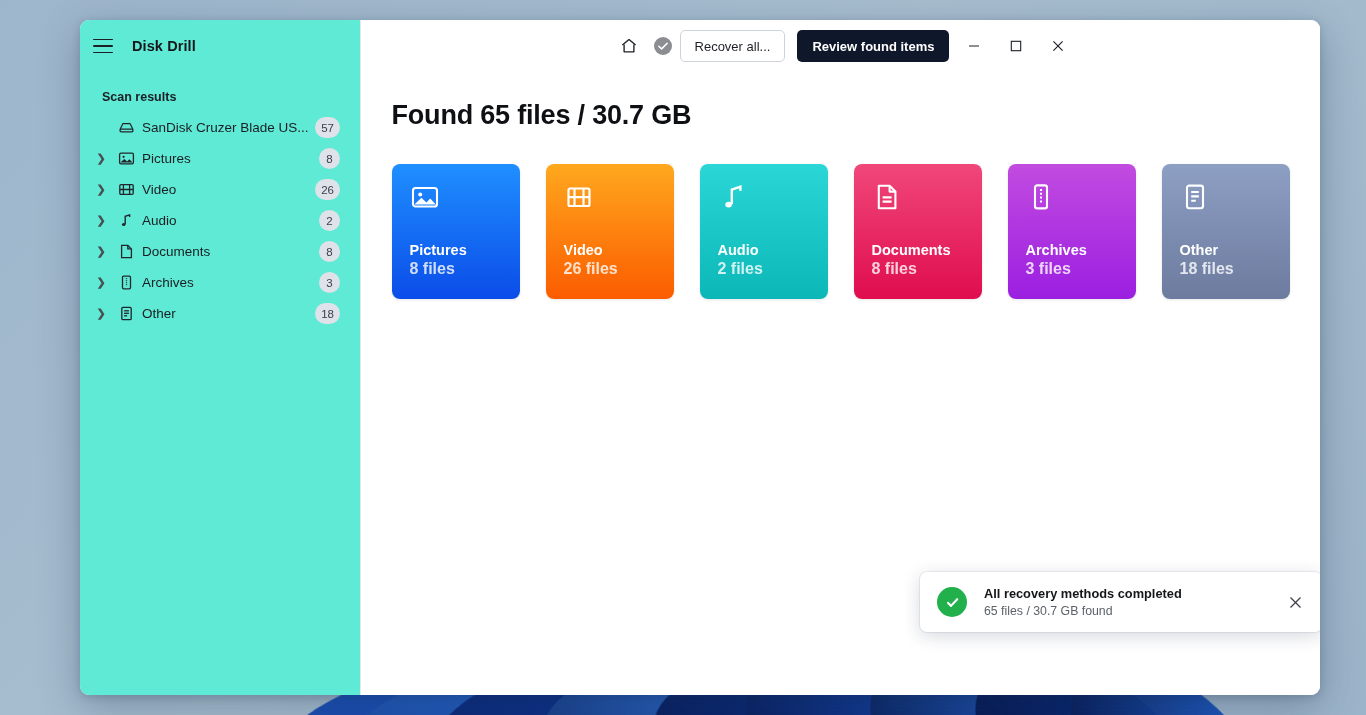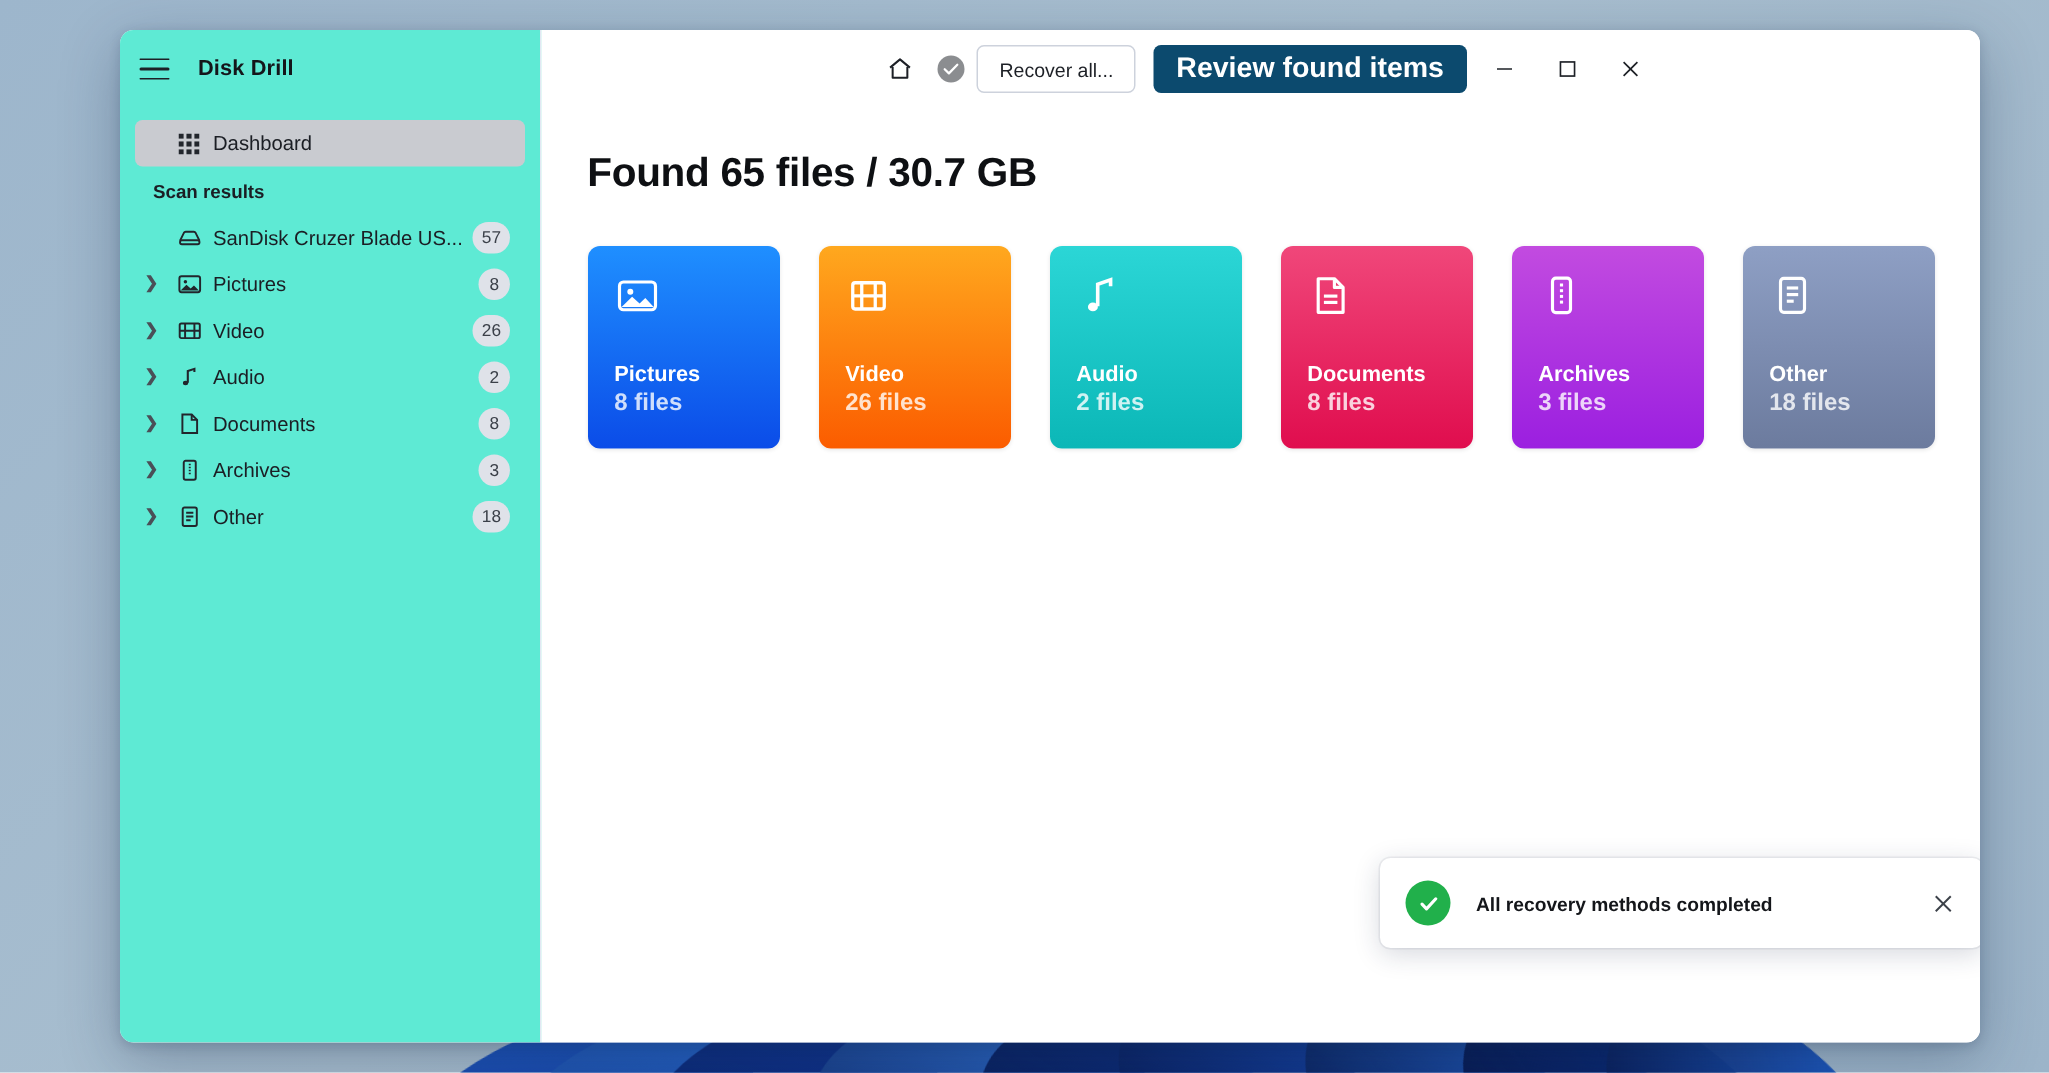--- a/index.html
+++ b/index.html
@@ -82,21 +82,21 @@
   .icon-btn { width:34px; height:34px; display:flex; align-items:center;
     justify-content:center; border-radius:5px; cursor:pointer; }
   #topbar-spacer { flex:1; }
   #recover-all-btn {
     height:32px; padding:0 14px; border:1px solid #cdd2dc; border-radius:5px;
     background:#fff; font-size:13px; color:#1d2026; cursor:pointer;
     font-family:inherit; margin-right:12px;
   }
   #review-found-btn {
     height:32px; padding:0 15px; border:none; border-radius:5px;
-    background:#0c4a6e; font-size:19px; font-weight:700; color:#fff;
+    background:#0f172a; font-size:13px; font-weight:700; color:#fff;
     cursor:pointer; font-family:inherit; margin-right:4px;
   }
   .win-btn { width:42px; height:34px; display:flex; align-items:center;
     justify-content:center; cursor:pointer; color:#1d2026; }
 
   #content { padding:28px 30px 0 30px; }
   #found-title { font-size:27px; font-weight:700; color:#0e1013; letter-spacing:-.2px; }
   #found-subtitle { font-size:16.5px; color:#5a6068; margin-top:9px; }
 
   #tiles { display:flex; gap:26px; margin-top:33px; }
@@ -154,39 +154,20 @@
       <div class="hamburger">
         <span></span>
           <span></span>
           <span></span>
       </div>
       <div id="app-title">Disk Drill</div>
     </div>
 
     <nav id="nav-list">
 
-      <div class="nav-row selected">
-        <span class="twisty"></span>
-        <span class="nav-icon">
-          <svg width="14" height="14" viewBox="0 0 14 14">
-            <g fill="#22262c">
-              <rect x="0" y="0" width="3.4" height="3.4"></rect>
-                <rect x="5.3" y="0" width="3.4" height="3.4"></rect>
-                <rect x="10.6" y="0" width="3.4" height="3.4"></rect>
-              <rect x="0" y="5.3" width="3.4" height="3.4"></rect>
-                <rect x="5.3" y="5.3" width="3.4" height="3.4"></rect>
-                <rect x="10.6" y="5.3" width="3.4" height="3.4"></rect>
-              <rect x="0" y="10.6" width="3.4" height="3.4"></rect>
-                <rect x="5.3" y="10.6" width="3.4" height="3.4"></rect>
-                <rect x="10.6" y="10.6" width="3.4" height="3.4"></rect>
-            </g>
-          </svg>
-        </span>
-        <span class="nav-label">Dashboard</span>
-      </div>
 
       <div class="nav-section-title">Scan results</div>
 
       <div class="nav-row">
         <span class="twisty"></span>
         <span class="nav-icon">
           <svg width="17" height="17" viewBox="0 0 17 17" fill="none" stroke="#22262c" stroke-width="1.25">
             <path d="M2 10.5 L4.6 5.2 A1.3 1.3 0 0 1 5.8 4.5 H11.2 A1.3 1.3 0 0 1 12.4 5.2 L15 10.5"></path>
             <rect x="2" y="10.2" width="13" height="2.6" rx="1.3"></rect>
           </svg>
@@ -403,20 +384,21 @@
     </div>
 
     <div id="toast">
       <div id="toast-check">
         <svg width="17" height="17" viewBox="0 0 17 17">
           <path d="M4 8.8 L7 11.9 L13.2 5.2" fill="none" stroke="#fff" stroke-width="2.1" stroke-linecap="round" stroke-linejoin="round"></path>
         </svg>
       </div>
       <div id="toast-text">
         <div id="toast-title">All recovery methods completed</div>
+        <div id="toast-sub">65 files / 30.7 GB found</div>
       </div>
       <div id="toast-close">
         <svg width="13" height="13" viewBox="0 0 13 13">
           <line x1="1.5" y1="1.5" x2="11.5" y2="11.5" stroke="#3c4149" stroke-width="1.3"></line>
           <line x1="11.5" y1="1.5" x2="1.5" y2="11.5" stroke="#3c4149" stroke-width="1.3"></line>
         </svg>
       </div>
     </div>
 
   </section>

